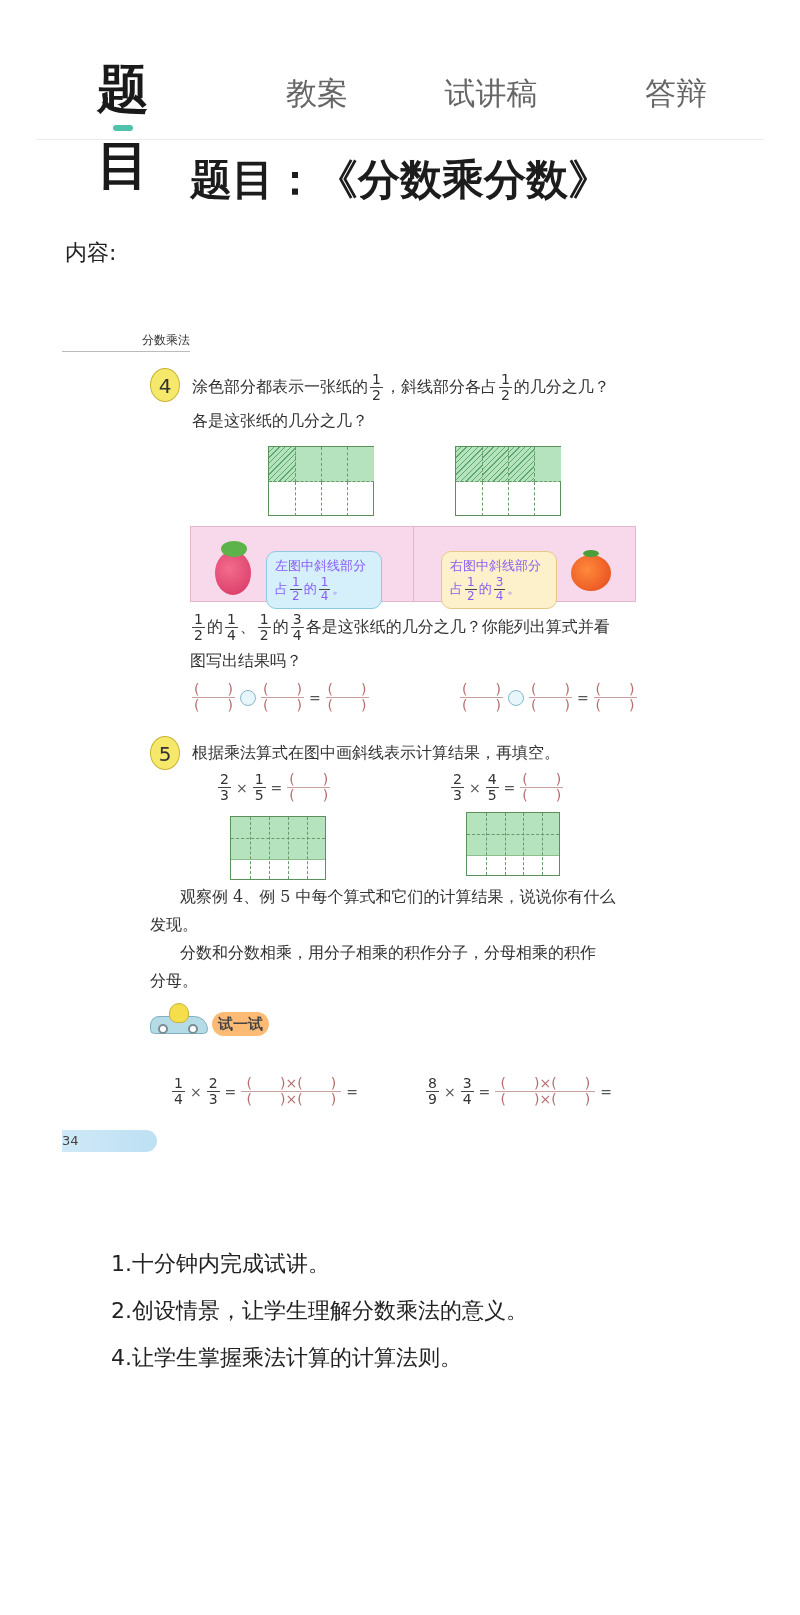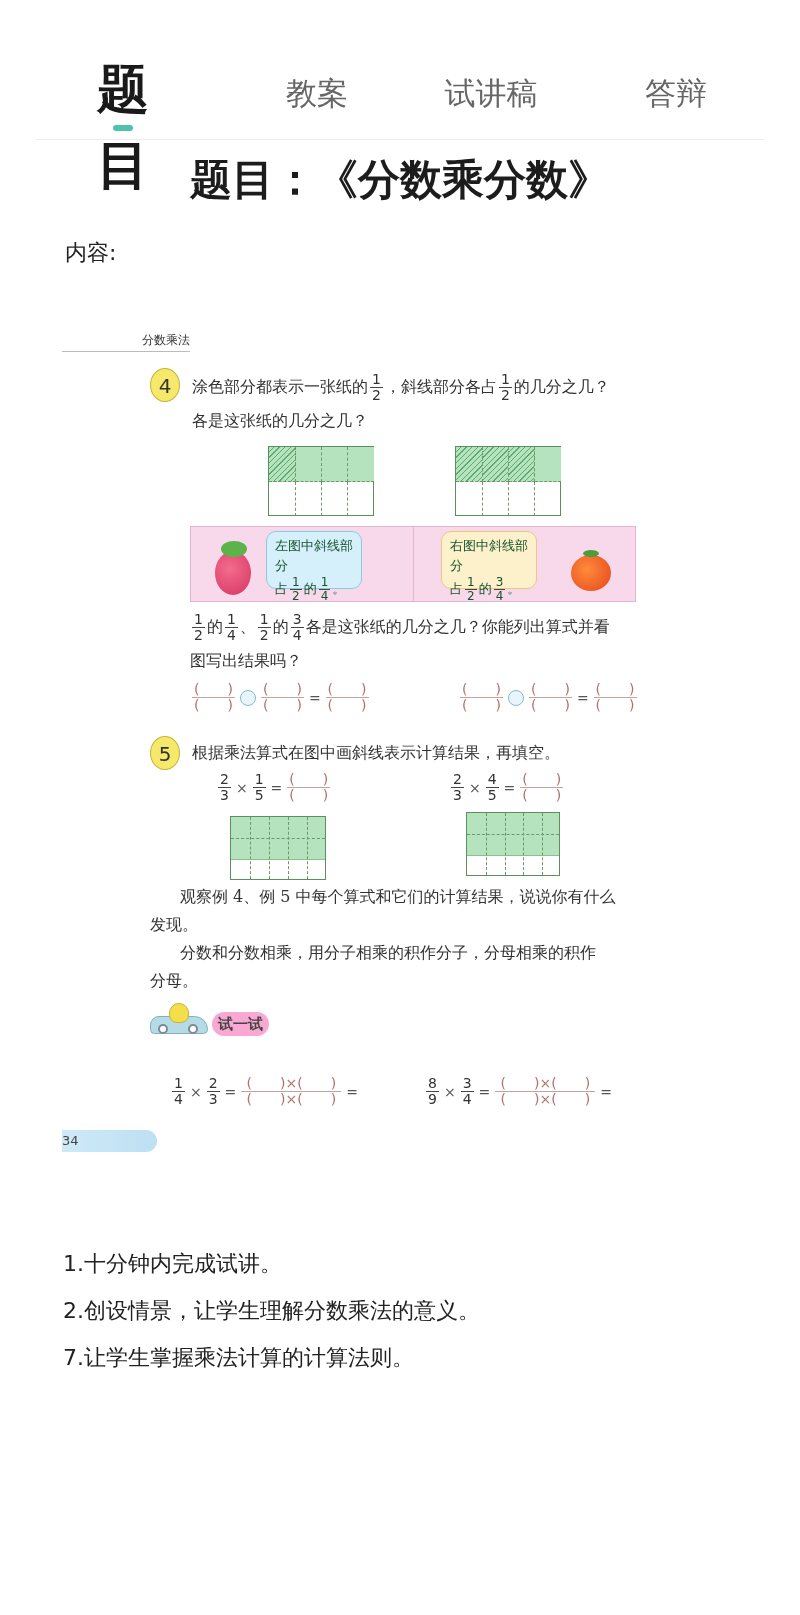--- a/index.html
+++ b/index.html
@@ -33,45 +33,45 @@
   .frac.wide { min-width: 100px; }
 
   
   .grid { position: absolute; border: 1px solid #5b8f5b; background: #fff; }
   .grid .cell { position: absolute; border-right: 1px dashed #6a9a6a; border-bottom: 1px dashed #6a9a6a; }
   .grid .green { background: #b5e3bd; }
   .grid .hatch { background: repeating-linear-gradient(135deg, #b5e3bd 0 3px, #5fa86e 3px 4px); }
 
   .pink-strip { position: absolute; left: 128px; top: 196px; width: 446px; height: 76px; background: #f8d9ec; border: 1px solid #e4b5cf; }
   .pink-strip .divider { position: absolute; left: 222px; top: 0; bottom: 0; border-left: 1px solid #e4b5cf; }
-  .bubble { position: absolute; top: 4px; width: 96px; height: 58px; border-radius: 10px; font-size: 13px; line-height: 20px; padding: 4px 8px; color: #14532d; }
+  .bubble { position: absolute; top: 24px; width: 116px; height: 58px; border-radius: 10px; font-size: 13px; line-height: 20px; padding: 4px 8px; color: #8b5cf6; }
   .bubble.blue { left: 75px; background: #d6f0fb; border: 1px solid #8ccbe0; }
   .bubble.yellow { left: 250px; background: #fdf1cc; border: 1px solid #e6c986; }
   .bubble .frac { font-size: 12px; line-height: 13px; }
   .char { position: absolute; width: 36px; height: 44px; border-radius: 50%; }
   .char.radish { left: 24px; top: 24px; background: radial-gradient(circle at 40% 40%, #f36c8d, #d63462); }
   .char.radish::before { content: ""; position: absolute; left: 6px; top: -10px; width: 26px; height: 16px; background: #5cb34a; border-radius: 50%; }
   .char.tomato { left: 380px; top: 28px; width: 40px; height: 36px; background: radial-gradient(circle at 40% 40%, #ff8a3a, #e4471d); }
   .char.tomato::before { content: ""; position: absolute; left: 12px; top: -5px; width: 16px; height: 7px; background: #4c9e3a; border-radius: 50%; }
 
   .circle-op { display: inline-block; width: 16px; height: 16px; border: 1px solid #86b9c8; border-radius: 50%; background: #e8f6fb; vertical-align: middle; margin: 0 3px; }
   .op { font-family: "DejaVu Sans", sans-serif; font-size: 14px; color: #555; vertical-align: middle; margin: 0 3px; }
 
   .try-badge { position: absolute; left: 88px; top: 680px; width: 120px; height: 28px; }
   .car { position: absolute; left: 0; top: 6px; width: 58px; height: 18px; background: #b4dbe6; border: 1px solid #7fb0bf; border-radius: 12px 18px 6px 6px; }
   .car::before { content: ""; position: absolute; left: 18px; top: -14px; width: 18px; height: 18px; background: #f4de4a; border-radius: 50% 50% 40% 40%; border: 1px solid #c9b239; }
   .wheel { position: absolute; top: 14px; width: 10px; height: 10px; border: 2px solid #7b8c92; border-radius: 50%; background: #fff; }
-  .try-label { position: absolute; left: 62px; top: 2px; font-family: "DejaVu Sans", sans-serif; font-size: 15px; font-weight: bold; color: #444; background: #f9a8d4; border-radius: 12px; padding: 0 6px; line-height: 24px; }
+  .try-label { position: absolute; left: 62px; top: 2px; font-family: "DejaVu Sans", sans-serif; font-size: 15px; font-weight: bold; color: #444; background: #fdba74; border-radius: 12px; padding: 0 6px; line-height: 24px; }
 
   .page-num { position: absolute; left: 0; top: 800px; width: 95px; height: 22px; background: linear-gradient(90deg, #cfe9f7, #bde0f3); border-radius: 0 11px 11px 0; font-family: "DejaVu Sans", sans-serif; font-size: 13px; color: #444; padding-right: 20px; line-height: 22px; }
 
   
   .req { position: absolute; left: 63px; top: 1240px; width: 700px; font-family: "DejaVu Sans", sans-serif; color: #222; }
   .req-title { font-size: 22px; font-weight: bold; line-height: 40px; }
-  .req-item { font-size: 22px; line-height: 47px; }
+  .req-item { font-size: 22px; line-height: 47px; margin-left: 48px; }
 </style>
 </head>
 <body>
 
 <div class="tabs">
   <div class="tab tab-0 active">题目</div>
   <div class="tab tab-1">教案</div>
   <div class="tab tab-2">试讲稿</div>
   <div class="tab tab-3">答辩</div>
   <div class="tab-indicator"></div>
@@ -184,14 +184,14 @@
   <div class="q-text" style="left:362px; top:746px;">
     <span class="frac"><span class="n">8</span><span class="d">9</span></span><span class="op">×</span><span class="frac"><span class="n">3</span><span class="d">4</span></span><span class="op">=</span><span class="frac blank wide"><span class="n">(　　)×(　　)</span><span class="d">(　　)×(　　)</span></span><span class="op">=</span>
   </div>
 
   <div class="page-num">34</div>
 </div>
 
 <div class="req">
   <div class="req-item">1.十分钟内完成试讲。</div>
   <div class="req-item">2.创设情景，让学生理解分数乘法的意义。</div>
-  <div class="req-item">7.让学生掌握乘法计算的计算法则。</div>
+  <div class="req-item">4.让学生掌握乘法计算的计算法则。</div>
 </div>
 
 </body></html>

